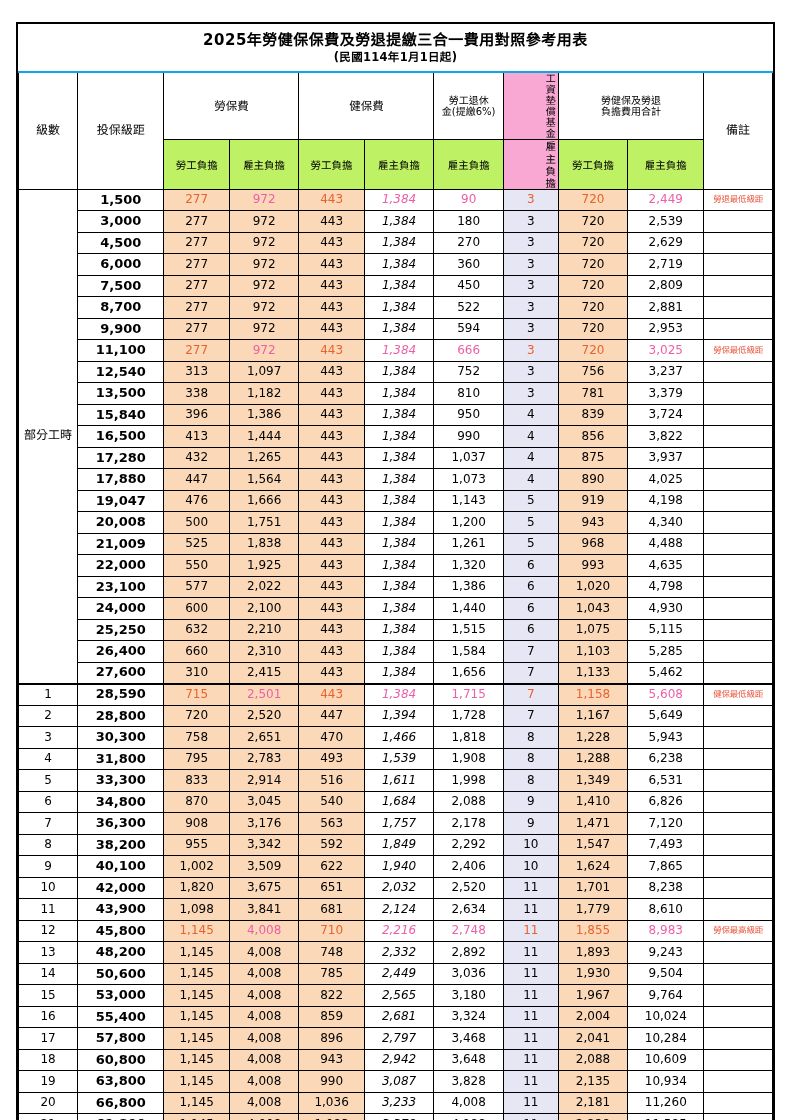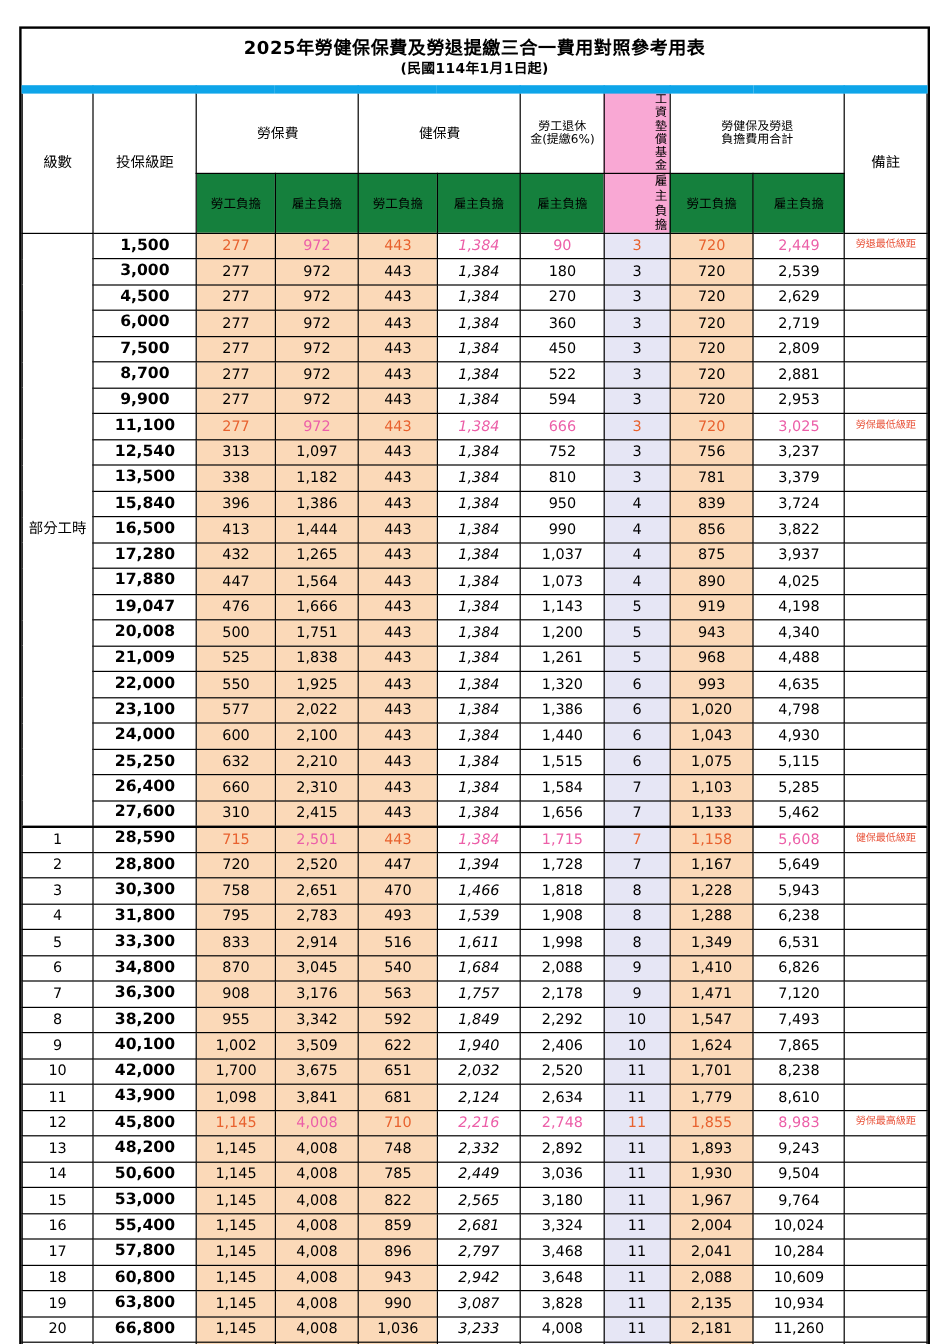--- a/index.html
+++ b/index.html
@@ -37,21 +37,21 @@
     border: 1px solid #000;
     text-align: center;
     vertical-align: middle;
     padding: 0;
     line-height: 1.15;
     font-weight: normal;
     box-sizing: border-box;
   }
   .title-cell {
     border: none;
-    border-bottom: 7px solid #0ea5e9;
+    border-bottom: 2px solid #0ea5e9;
     padding: 8px 0 7px 0;
     font-size: 15px;
     font-weight: bold;
     letter-spacing: 0.5px;
   }
   .title-sub {
     font-size: 11.5px;
     font-weight: bold;
     margin-top: 2px;
     letter-spacing: 0.3px;
@@ -74,21 +74,21 @@
   }
   
   .c-lab1 { background: #fbd9b8; }   
   .c-lab2 { background: #fbd9b8; }   
   .c-hea1 { background: #fbd9b8; }   
   .c-hea2 { background: #ffffff; font-style: italic; }
   .c-ret  { background: #ffffff; }
   .c-wage { background: #e6e6f5; }
   .c-tot1 { background: #fbd9b8; }
   .c-tot2 { background: #ffffff; }
-  .hdr-tint-orange { background: #15803d; }
+  .hdr-tint-orange { background: #bef264; }
   .hdr-tint-purple { background: #f9a8d4; padding-left: 40px; }
 
   tbody td {
     height: 21.5px;
     font-size: 12px;
   }
   .num { font-variant-numeric: tabular-nums; }
   .grade-col { font-size: 12px; }
   .bracket-col { font-size: 13px; font-weight: bold; }
   .note-col {
@@ -552,21 +552,21 @@
             <td class="c-hea2 num">1,940</td>
             <td class="c-ret num">2,406</td>
             <td class="c-wage num">10</td>
             <td class="c-tot1 num">1,624</td>
             <td class="c-tot2 num">7,865</td>
             <td class="note-col"></td>
           </tr>
           <tr>
             <td class="grade-col">10</td>
             <td class="bracket-col num">42,000</td>
-            <td class="c-lab1 num">1,700</td>
+            <td class="c-lab1 num">1,820</td>
             <td class="c-lab2 num">3,675</td>
             <td class="c-hea1 num">651</td>
             <td class="c-hea2 num">2,032</td>
             <td class="c-ret num">2,520</td>
             <td class="c-wage num">11</td>
             <td class="c-tot1 num">1,701</td>
             <td class="c-tot2 num">8,238</td>
             <td class="note-col"></td>
           </tr>
           <tr>

